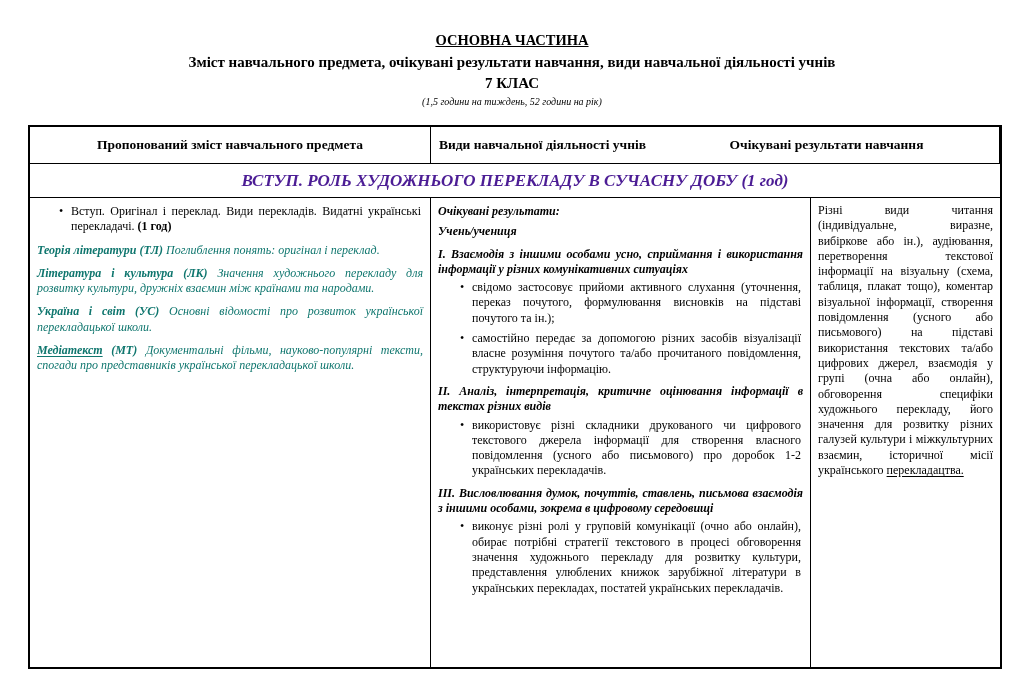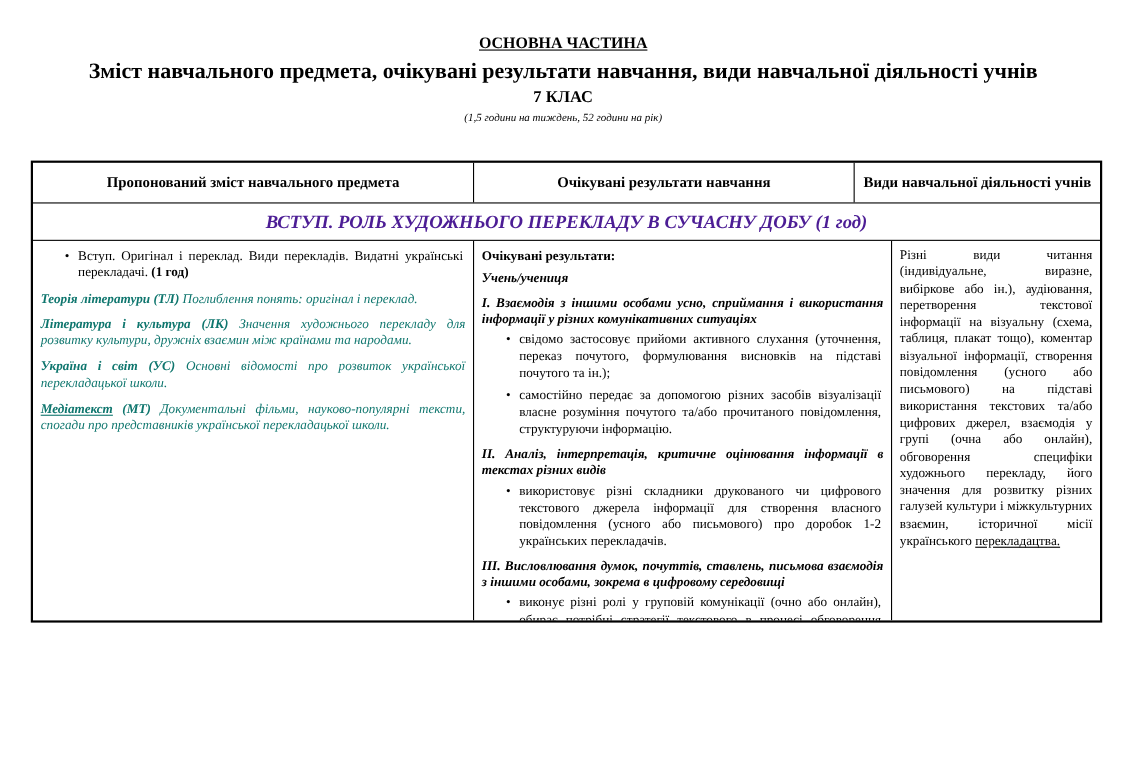--- a/index.html
+++ b/index.html
@@ -6,26 +6,26 @@
   html,body { width:1024px; height:699px; }
   body {
     background:#ffffff;
     font-family:"Liberation Serif","DejaVu Serif",serif;
     color:#000;
     position:relative;
     overflow:hidden;
   }
   .doc-header { position:absolute; top:32px; left:0; width:1024px; text-align:center; }
   .doc-title   { font-size:14.5px; font-weight:bold; margin-bottom:5px;text-decoration:underline; }
-  .doc-subtitle{ font-size:20px; font-weight:bold; margin-bottom:4px; }
+  .doc-subtitle{ font-size:15px; font-weight:bold; margin-bottom:4px; }
   .doc-grade   { font-size:15px; font-weight:bold; margin-bottom:4px; }
   .doc-hours   { font-size:10px; font-style:italic; }
 
   .curr-table {
-    position:absolute; left:28px; top:146px; width:974px; height:420px;
+    position:absolute; left:28px; top:125px; width:974px; height:544px;
     border:2px solid #000; display:flex; flex-direction:column;
   }
   .row { display:flex; }
   .row-head { height:37px; border-bottom:1px solid #000; }
   .row-section { height:34px; border-bottom:1px solid #000; align-items:center; justify-content:center; }
   .row-body { flex:1; overflow:hidden; }
 
   .cell { height:100%; }
   .ch1 { width:401px; border-right:1px solid #000; }
   .ch2 { width:346px; border-right:1px solid #000; }
@@ -45,21 +45,21 @@
   
   .bullet-row { display:flex; margin:1px 0 5px 0; }
   .bdot { width:20px; min-width:20px; text-align:center; padding-left:14px; box-sizing:content-box; }
   .btext { flex:1; text-align:justify; padding-right:2px; }
   .bold { font-weight:bold; }
   .rubric { color:#0f766e; font-style:italic; margin:8px 0; text-align:justify; }
   .rubric:last-child { margin-bottom:0; }
   .rubric-lead { font-weight:bold; }
 
   
-  .out-heading { font-weight:bold; margin:1px 0 5px 0; }
+  .out-heading { font-weight:bold; font-style:italic; margin:1px 0 5px 0; }
   .out-subject { font-weight:bold; font-style:italic; margin:0 0 6px 0; }
   .out-section { font-weight:bold; font-style:italic; text-align:justify; margin:7px 0 3px 0; }
   .out-section:first-of-type { margin-top:0; }
 
   
   .activities { text-align:justify; }
 
   .spell-wavy {
     text-decoration-line:underline;
     text-decoration-style:wavy;
@@ -76,22 +76,22 @@
   <div class="doc-title">ОСНОВНА ЧАСТИНА</div>
   <div class="doc-subtitle">Зміст навчального предмета, очікувані результати навчання, види навчальної діяльності учнів</div>
   <div class="doc-grade">7 КЛАС</div>
   <div class="doc-hours">(1,5 години на тиждень, 52 години на рік)</div>
 </div>
 
 <div class="curr-table">
 
   <div class="row row-head">
     <div class="cell ch1 hcell">Пропонований зміст навчального предмета</div>
+    <div class="cell ch3 hcell">Види навчальної діяльності учнів</div>
     <div class="cell ch2 hcell">Очікувані результати навчання</div>
-    <div class="cell ch3 hcell">Види навчальної діяльності учнів</div>
   </div>
 
   <div class="row row-section">
     <div class="section-title">ВСТУП. РОЛЬ ХУДОЖНЬОГО ПЕРЕКЛАДУ В СУЧАСНУ ДОБУ (1 год)</div>
   </div>
 
   <div class="row row-body">
 
     <div class="cell cb1 bcell">
       <div class="bullet-row">

